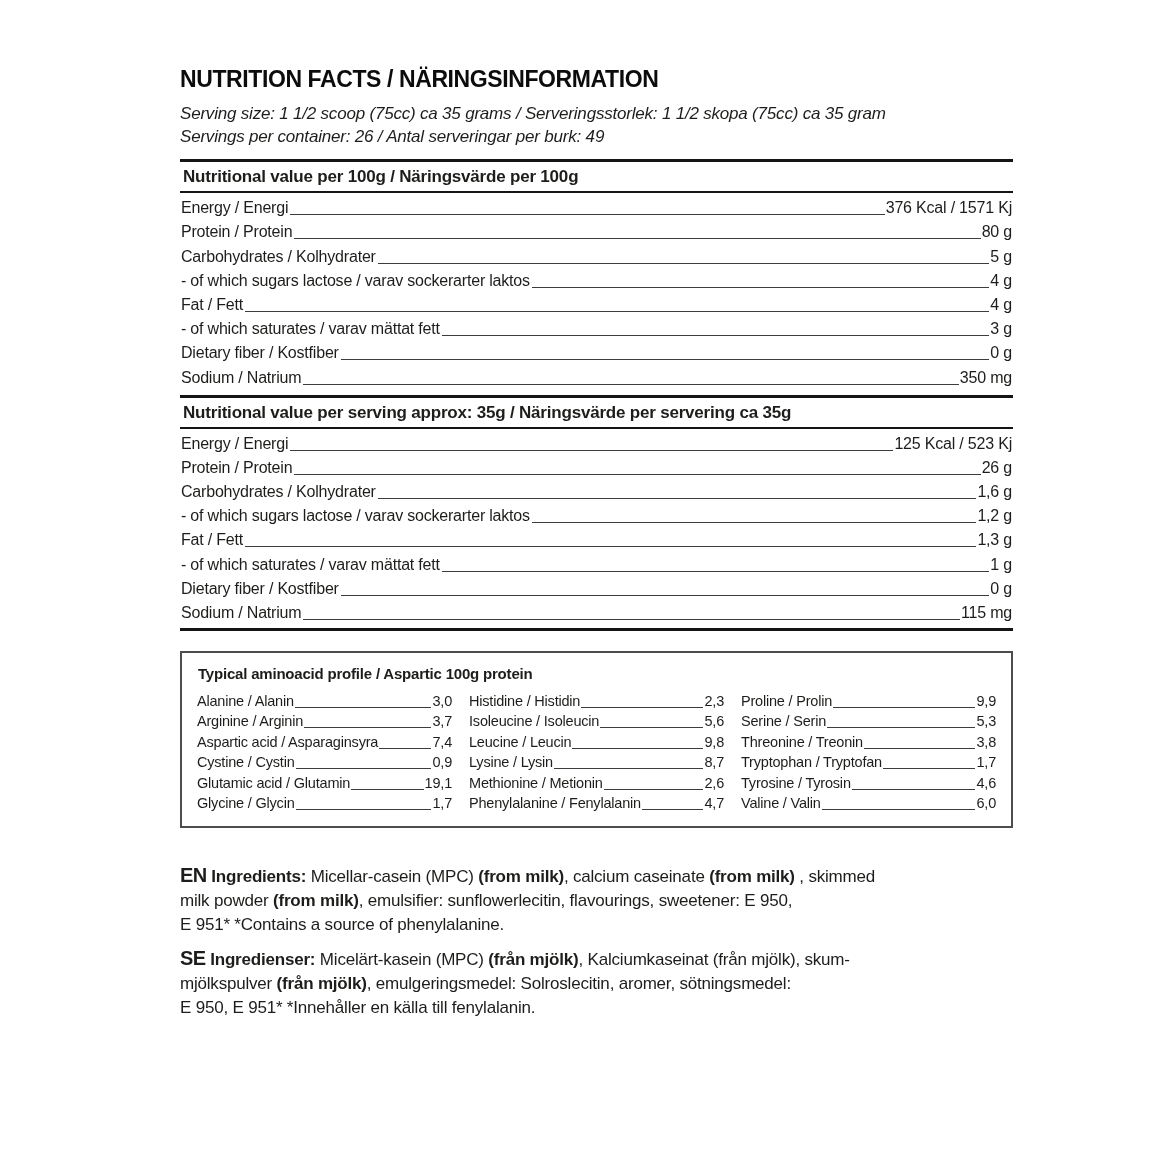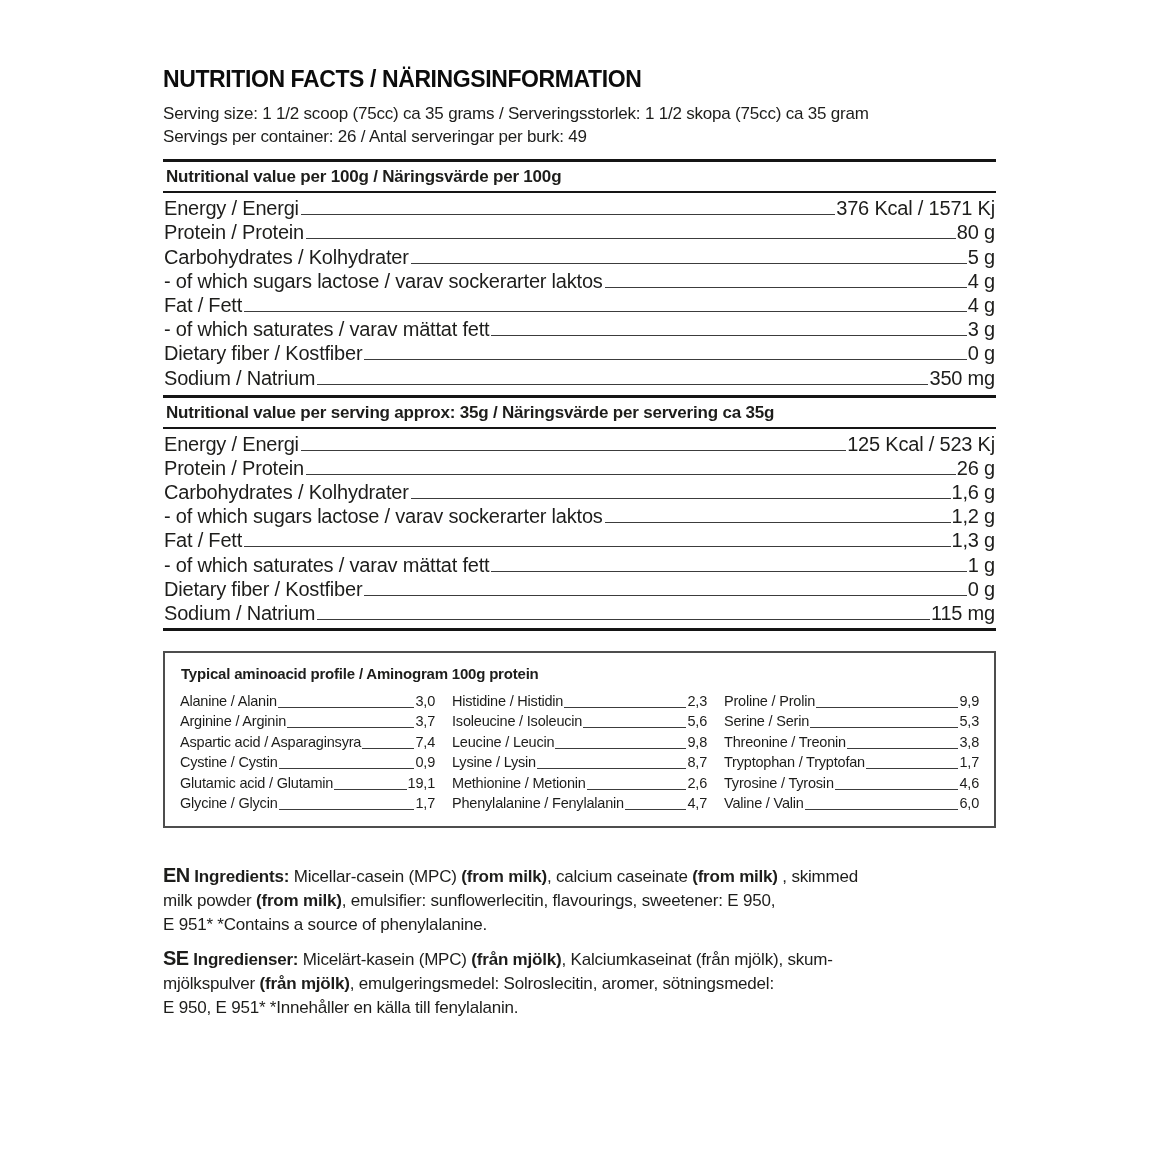--- a/index.html
+++ b/index.html
@@ -1,26 +1,26 @@
 <!DOCTYPE html>
 <html><head>
 <meta charset="utf-8">
 <style>
   * { margin:0; padding:0; box-sizing:border-box; }
   html,body { width:1160px; height:1160px; background:#ffffff; }
   body { font-family:"Liberation Sans", sans-serif; color:#1d1d1b; }
-  .content { position:absolute; left:163px; top:66px; width:833px; letter-spacing:-0.2px; }
+  .content { position:absolute; left:180px; top:66px; width:833px; letter-spacing:-0.2px; }
 
   h1.title { font-size:23px; font-weight:700; color:#0c0c0c; letter-spacing:-0.4px; margin-bottom:9px; }
-  .sub { font-size:17px; line-height:23px; }
+  .sub { font-size:17px; line-height:23px;font-style:italic; }
 
   .nv-table { margin-top:11px; }
   .thead { border-top:3px solid #151515; border-bottom:2px solid #151515; font-weight:700; font-size:17px; padding:5px 3px 4px; }
   .rows { padding-top:2px; }
-  .trow { display:flex; align-items:flex-end; height:24.2px; font-size:20px; padding:0 1px; }
+  .trow { display:flex; align-items:flex-end; height:24.2px; font-size:16px; padding:0 1px; }
   .trow .lbl { white-space:nowrap; line-height:22px; }
   .trow .leader { flex:1 1 auto; border-bottom:1.5px solid #3c3c3c; margin:0 1px 4px 2px; min-width:10px; }
   .trow .val { white-space:nowrap; line-height:22px; }
   .endrule { border-bottom:3px solid #151515; margin-top:4px; }
 
   .amino-box { margin-top:20px; border:2px solid #4d4d4d; padding:10px 15px 13px; }
   .amino-head { font-weight:700; font-size:15px; padding:2px 1px 8px; }
   .amino-grid { display:grid; grid-auto-flow:column; grid-template-rows:repeat(6, 20.5px); grid-template-columns:1fr 1fr 1fr; column-gap:17px;text-align:right; }
   .arow { display:flex; align-items:flex-end; font-size:14.5px; }
   .arow .lbl { white-space:nowrap; line-height:19px; }
@@ -129,21 +129,21 @@
       <div class="trow">
           <span class="lbl">Sodium / Natrium</span>
           <span class="leader"></span>
           <span class="val">115 mg</span>
         </div>
     </div>
     <div class="endrule"></div>
   </section>
 
   <section class="amino-box">
-    <div class="amino-head">Typical aminoacid profile / Aminogram 100g protein</div>
+    <div class="amino-head">Typical aminoacid profile / Aspartic 100g protein</div>
     <div class="amino-grid">
       <div class="arow">
           <span class="lbl">Alanine / Alanin</span>
           <span class="leader"></span>
           <span class="val">3,0</span>
         </div>
       <div class="arow">
           <span class="lbl">Arginine / Arginin</span>
           <span class="leader"></span>
           <span class="val">3,7</span>

